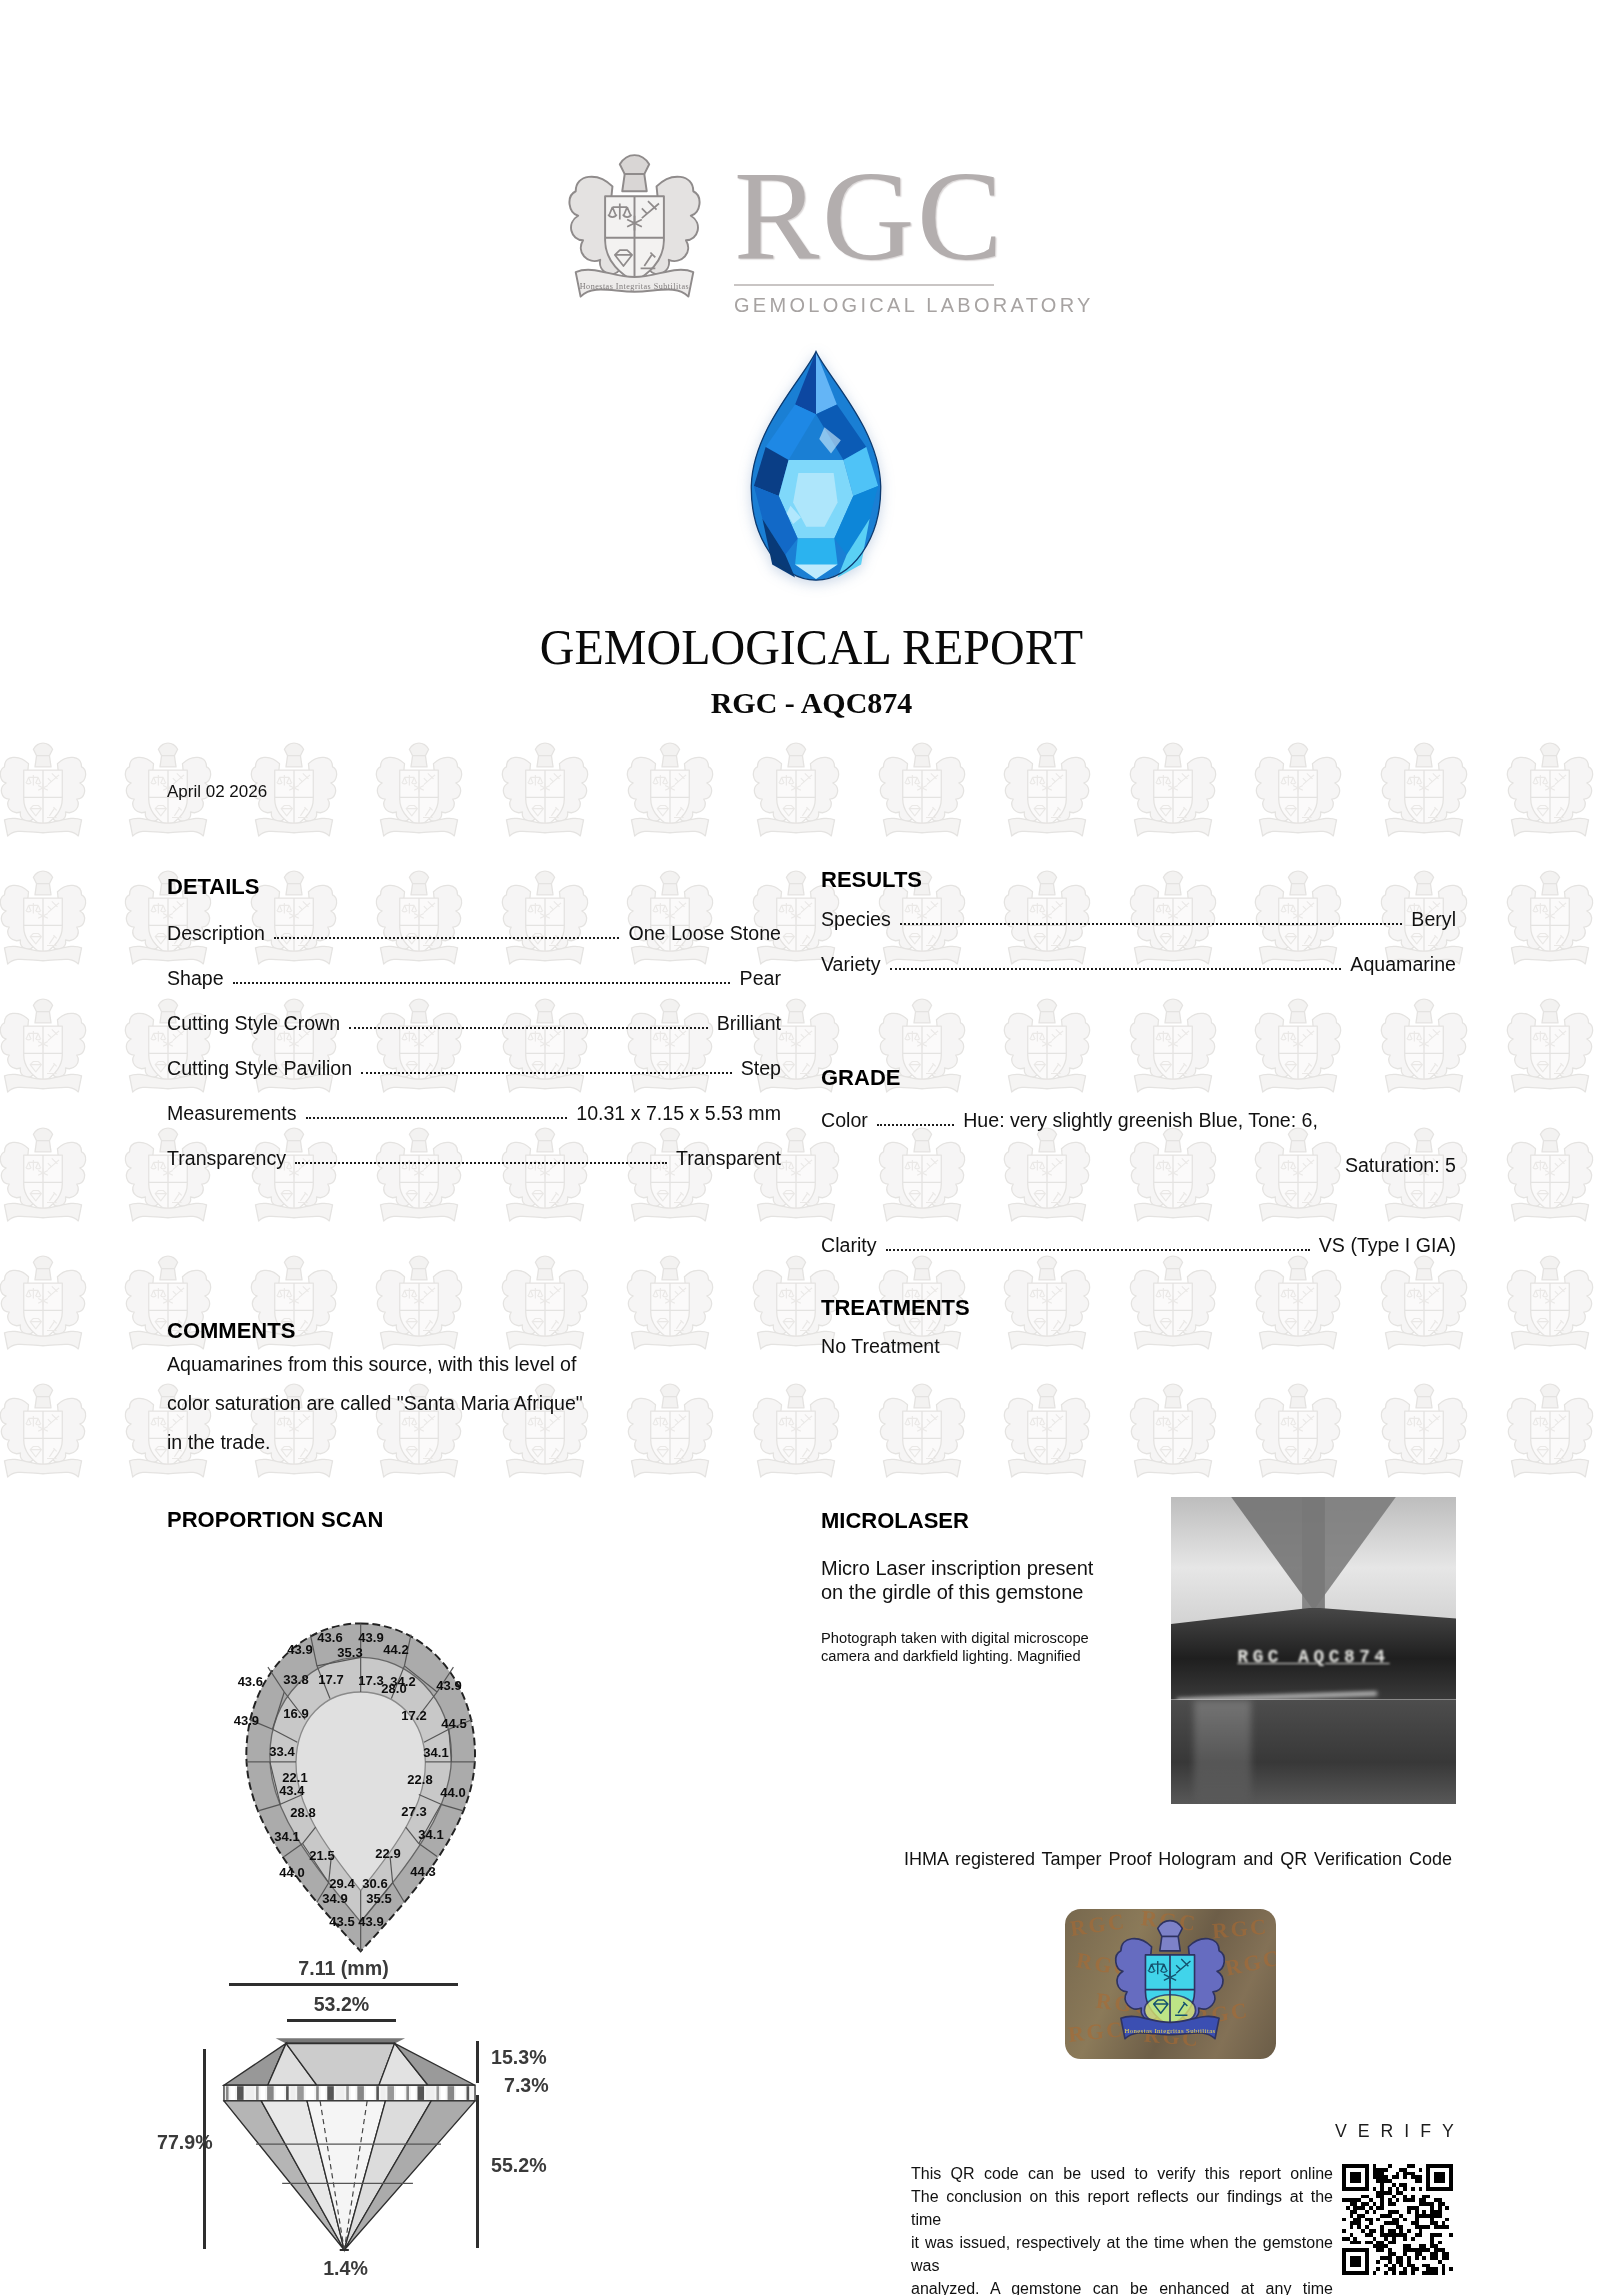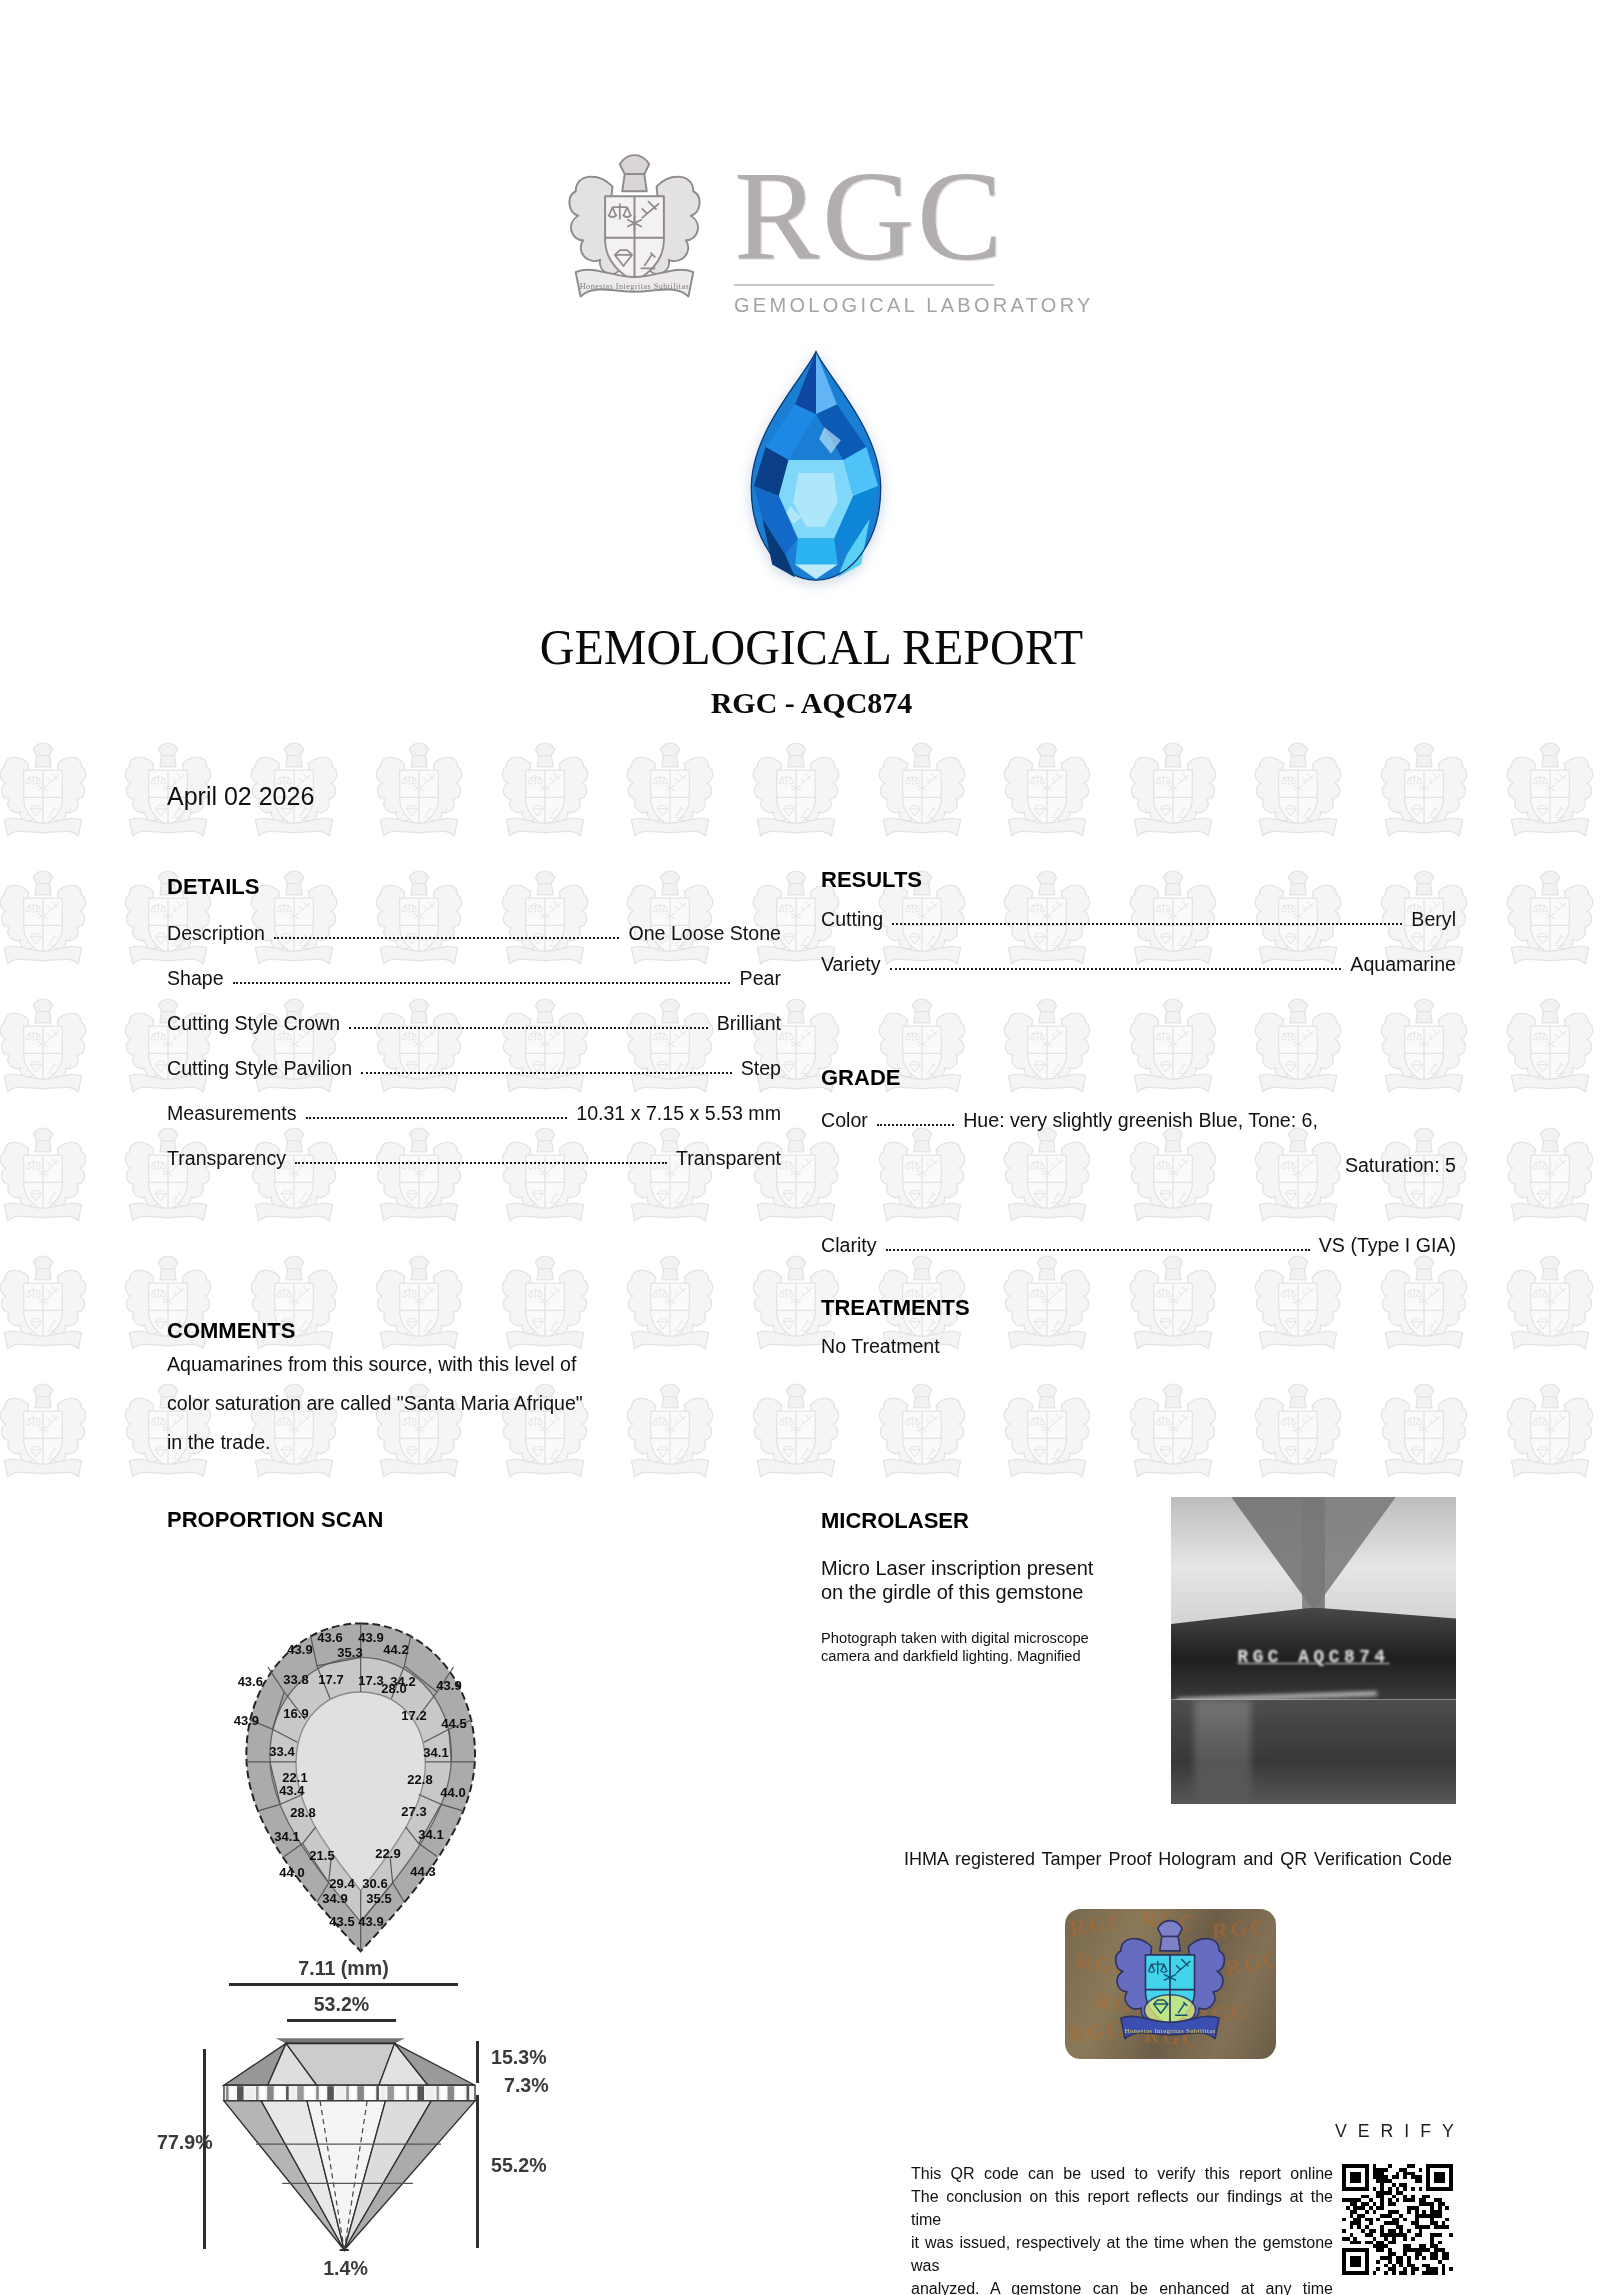--- a/index.html
+++ b/index.html
@@ -12,21 +12,21 @@
             color:#b3aeae;text-shadow:1.3px 1.3px 1.3px #d8d4d4;letter-spacing:2.6px;}
   .logo-divider{height:2.6px;background:#c9c5c4;width:260px;margin-top:3.9px;}
   .logo-sub{font-size:20px;color:#a7a3a2;letter-spacing:3.3px;margin-top:7.9px;white-space:nowrap;}
 
   
   .title{width:1623px;text-align:center;font-family:"Liberation Serif","DejaVu Serif",serif;
          font-size:50px;font-weight:400;letter-spacing:0px;transform:scaleX(.96);color:#0a0a0a;}
   .report-no{width:1623px;text-align:center;font-family:"Liberation Serif","DejaVu Serif",serif;
          font-size:30px;font-weight:700;color:#0a0a0a;}
 
-  .date{font-size:25px;}
+  .date{font-size:17px;}
 
   .sec-h{font-size:22px;font-weight:700;color:#000;}
 
   .kv-col{display:flex;flex-direction:column;}
   .kv-row{display:flex;align-items:flex-end;height:45px;font-size:19.6px;}
   .kv-row .lbl{white-space:nowrap;}
   .kv-row .dots{flex:1;border-bottom:2.6px dotted #1c1c1c;margin:0 9.2px 5.9px 9.2px;min-width:19.6px;}
   .kv-row .val{white-space:nowrap;}
 
   .fixed-dots{width:77px;border-bottom:2.6px dotted #1c1c1c;margin:0 9.2px 5.9px 9.2px;}
@@ -1650,21 +1650,21 @@
       <div class="kv-row">
         <span class="lbl">Transparency</span>
         <span class="dots"></span>
         <span class="val">Transparent</span>
       </div>
     </div>
 
   <div class="abs sec-h" style="left:821px;top:867px;">RESULTS</div>
   <div class="abs kv-col" id="results-rows" style="left:821px;top:886px;width:635px;">
       <div class="kv-row">
-        <span class="lbl">Cutting</span>
+        <span class="lbl">Species</span>
         <span class="dots"></span>
         <span class="val">Beryl</span>
       </div>
       <div class="kv-row">
         <span class="lbl">Variety</span>
         <span class="dots"></span>
         <span class="val">Aquamarine</span>
       </div>
     </div>
 

